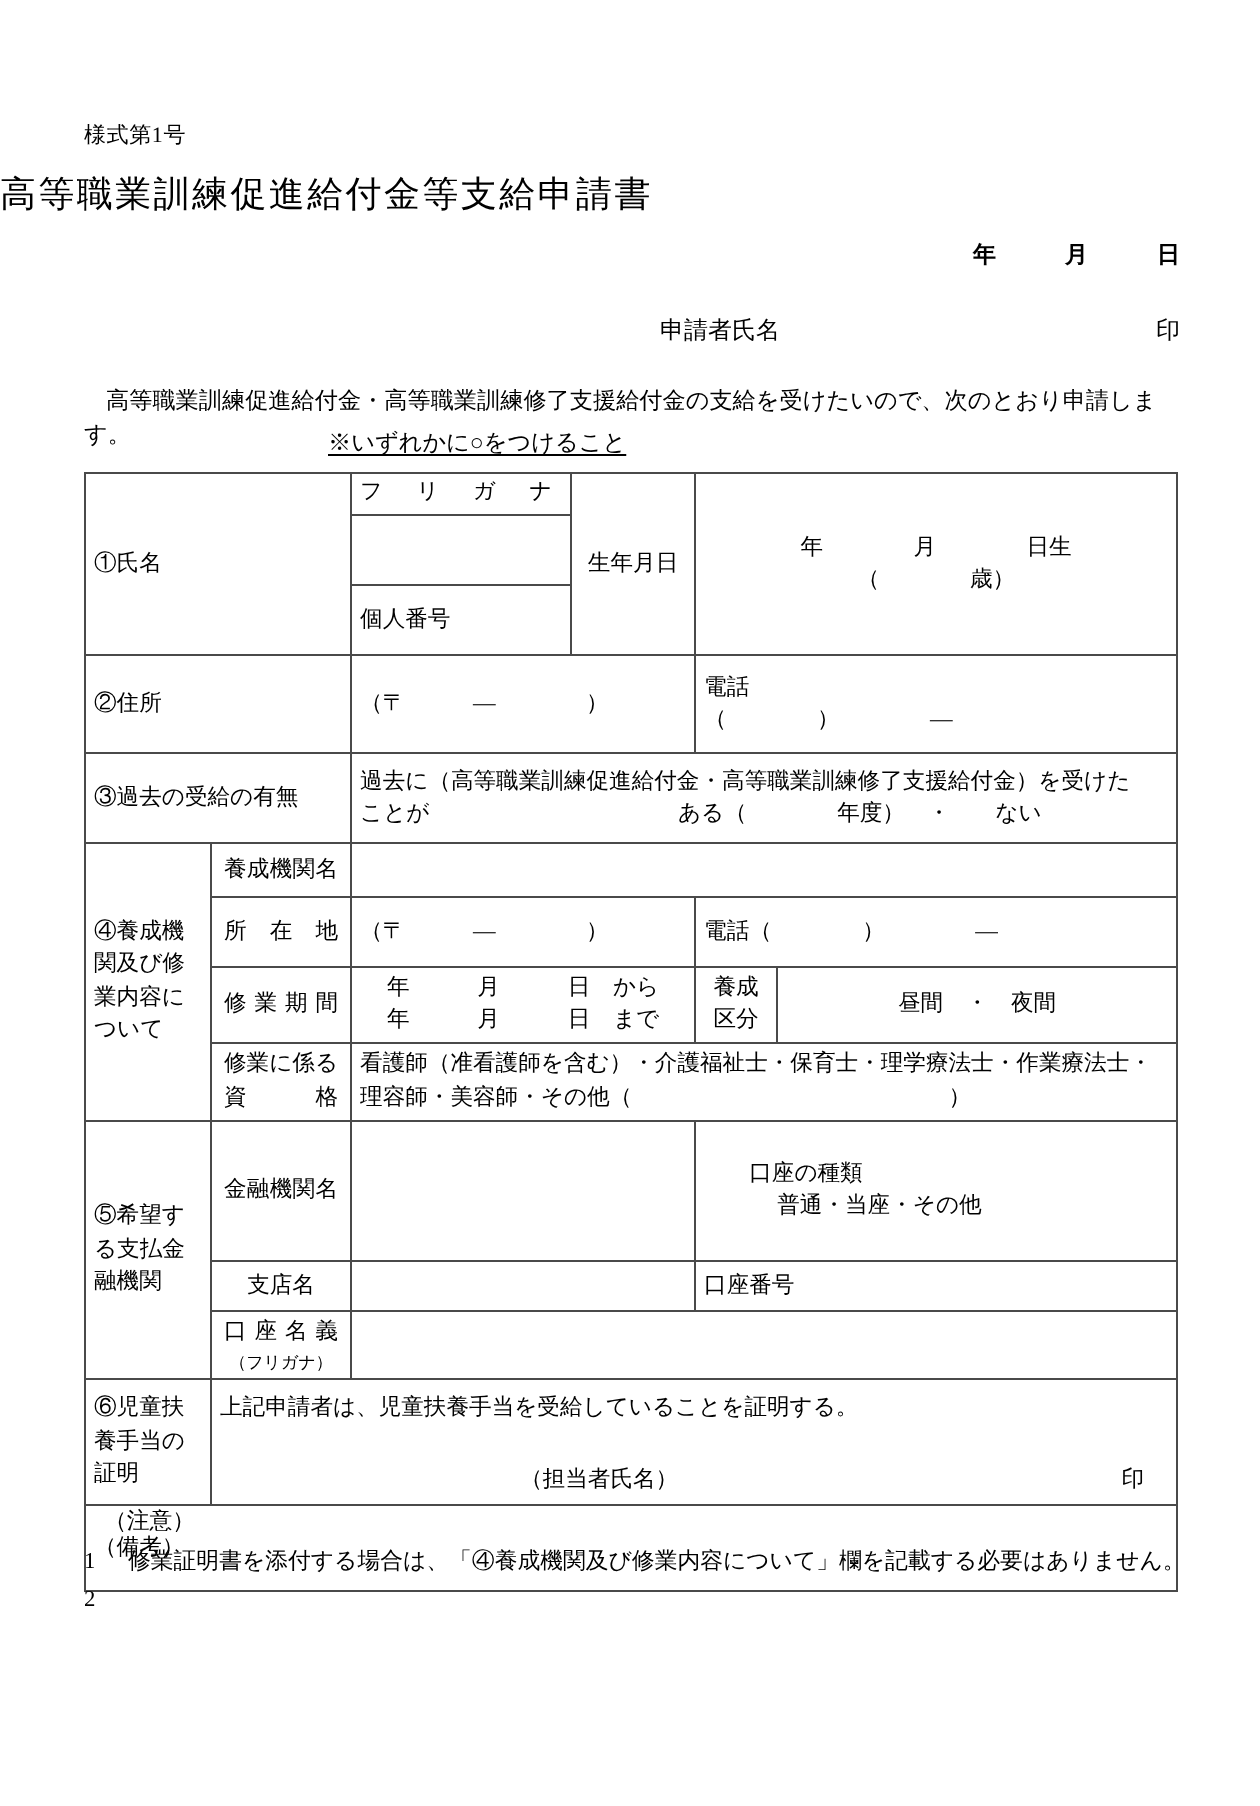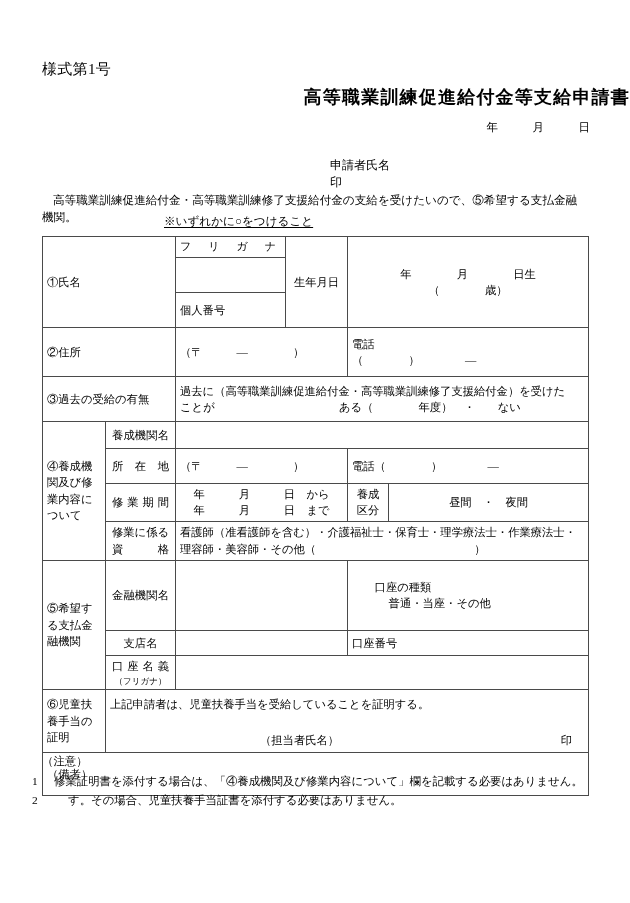--- a/index.html
+++ b/index.html
@@ -19,56 +19,56 @@
     background: #ffffff;
     overflow: hidden;
     box-sizing: border-box;
   }
 
   
   .form-number {
     position: absolute;
     left: 42px;
     top: 60px;
-    font-size: 15px;
+    font-size: 11px;
     letter-spacing: 0.3px;
   }
   .doc-title {
     position: absolute;
     left: 0;
     right: 0;
     top: 85px;
-    text-align: right;
+    text-align: left;
     font-size: 18px;
-    font-weight: bold;
+    font-weight: normal;
     letter-spacing: 1.2px;
   }
   .date-line {
     position: absolute;
     right: 40px;
     top: 120px;
     font-size: 11.5px;
     white-space: pre;
+    font-weight: bold;
   }
   .addressee {
     position: absolute;
     left: 64px;
     top: 142px;
     font-size: 12px;
     white-space: pre;
   }
   .applicant-line {
     position: absolute;
     left: 330px;
     right: 40px;
     top: 157px;
     font-size: 12px;
     display: flex;
     justify-content: space-between;
-    flex-direction: column;
   }
 
   
   .intro {
     position: absolute;
     left: 42px;
     width: 546px;
     top: 192px;
     font-size: 11.6px;
     line-height: 1.5;
@@ -127,21 +127,21 @@
   .cell-tall { height: 30px; margin-top: 16px; }
   .sect-label {
     font-size: 11.3px;
     line-height: 1.5;
   }
   .pad-left { padding-left: 6px; }
 
   
   .notes {
     position: absolute;
-    left: 32px;
+    left: 42px;
     top: 753px;
     width: 560px;
     font-size: 11.4px;
     line-height: 1.55;
   }
   .notes-title { padding-left: 10px; }
   .note-item {
     display: flex;
     margin-top: 2px;
   }
@@ -159,21 +159,21 @@
 <div id="page">
 
   <div class="form-number">様式第1号</div>
   <div class="doc-title">高等職業訓練促進給付金等支給申請書</div>
   <div class="date-line">年　　　月　　　日</div>
   <div class="applicant-line">
     <span>申請者氏名</span>
     <span>印</span>
   </div>
 
-  <div class="intro">高等職業訓練促進給付金・高等職業訓練修了支援給付金の支給を受けたいので、⑤希望する支払金融機関。</div>
+  <div class="intro">高等職業訓練促進給付金・高等職業訓練修了支援給付金の支給を受けたいので、次のとおり申請します。</div>
   <div class="intro-note">※いずれかに○をつけること</div>
 
   <table class="form">
     <colgroup>
       <col style="width:63px">
       <col style="width:70px">
       <col style="width:110px">
       <col style="width:42px">
       <col style="width:20px">
       <col style="width:41px">
@@ -317,18 +317,17 @@
     <div class="notes-title">（注意）</div>
 
     <div class="note-item">
       <span class="note-num">1</span>
       <span class="note-body">修業証明書を添付する場合は、「④養成機関及び修業内容について」欄を記載する必要はありません。</span>
     </div>
 
     <div class="note-item">
       <span class="note-num">2</span>
       <span class="note-body">
-        <span class="cont">す。その場合、児童扶養手当証書を添付する必要はありません。</span>
       </span>
     </div>
   </div>
 
 </div>
 
 </body></html>

